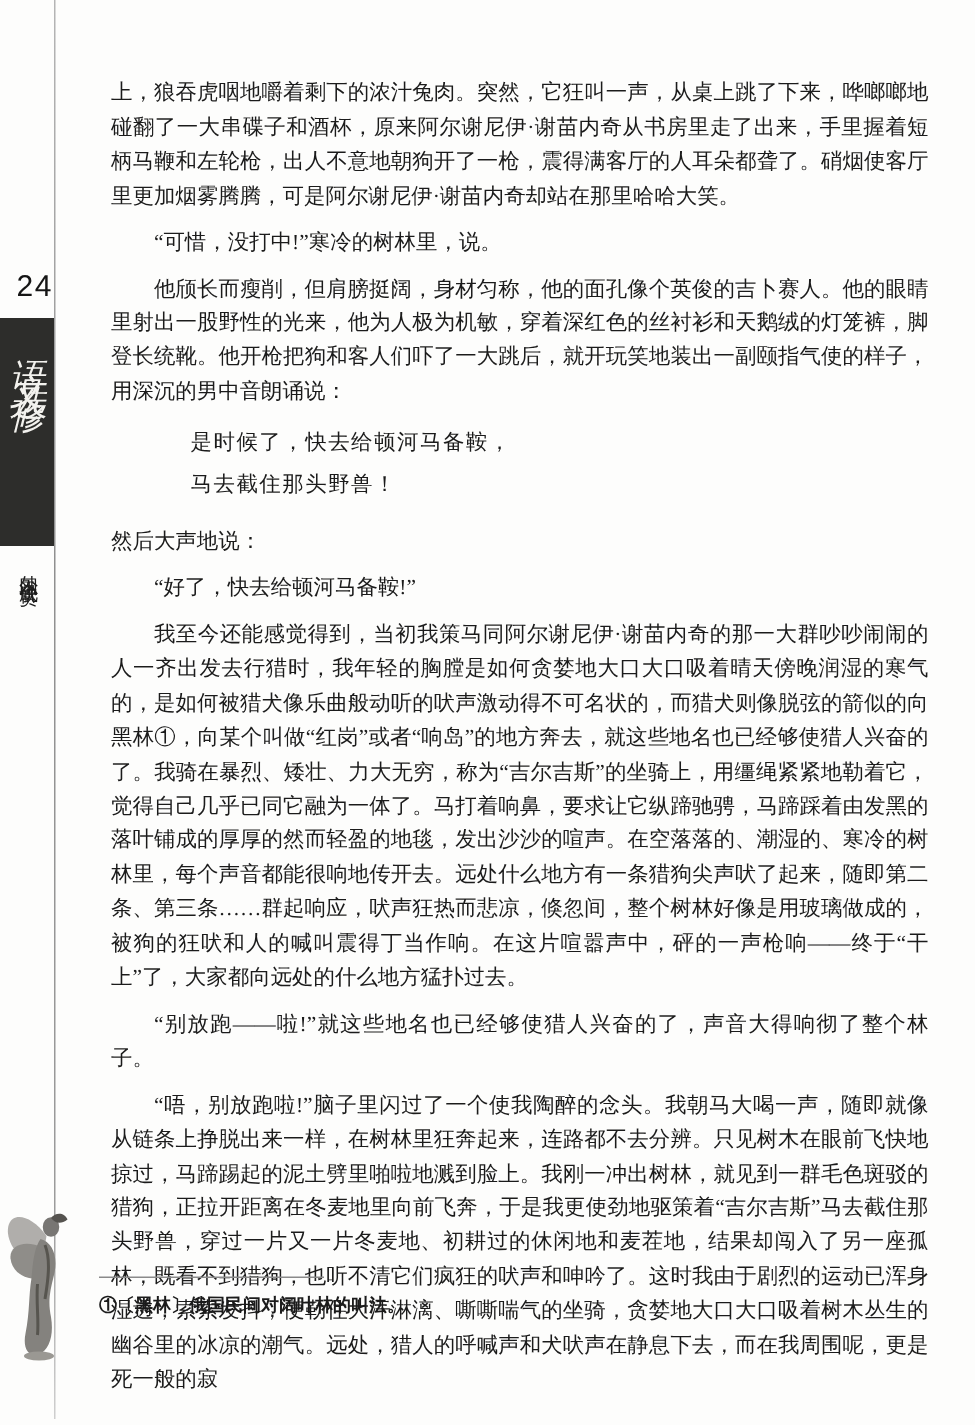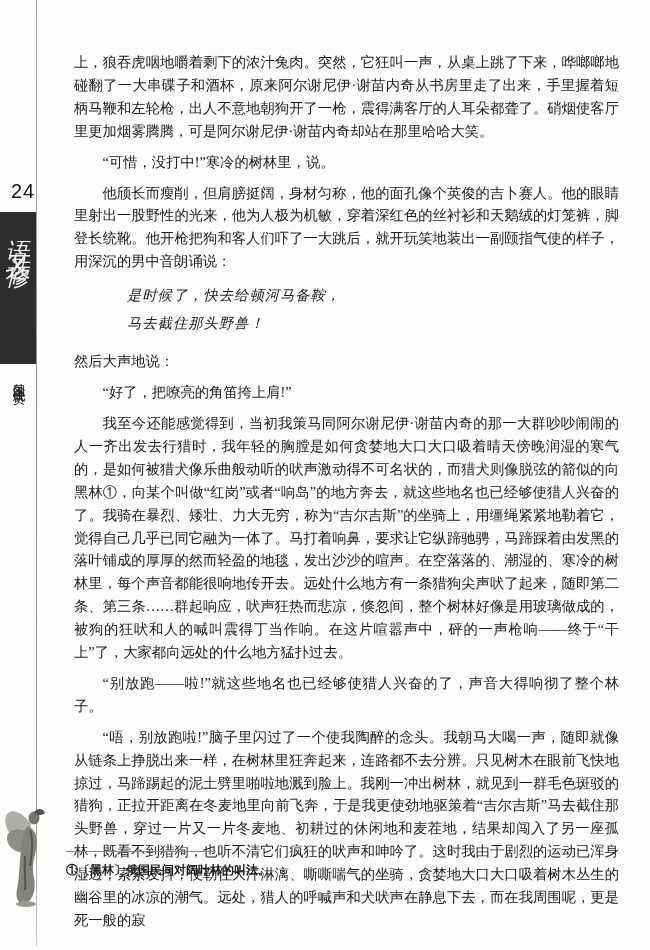--- a/index.html
+++ b/index.html
@@ -50,21 +50,21 @@
   .text-col{
     position:absolute;left:66px;top:43px;width:561px;
     font-size:14.3px;line-height:22.9px;
     text-align:justify;color:#1b1b1b;
   }
   .text-col p{margin:8px;}
   .indent{text-indent:2em;}
   .noindent{text-indent:0;}
   .poem{
     margin:7px 0 13px 61px;
-    line-height:28px;font-style:italic;letter-spacing:1px;
+    line-height:28px;letter-spacing:1px;
   }
   .footnote{
     position:absolute;left:66px;top:851px;width:480px;
   }
   .fn-rule{width:150px;height:1px;background:#8a8a8a;margin-bottom:10px;}
   .fn-text{
     font-size:12px;font-weight:bold;color:#1b1b1b;
     font-family:"Liberation Serif", serif;
   }
 </style>
@@ -97,21 +97,21 @@
 
   <div class="text-col">
     <p class="noindent">上，狼吞虎咽地嚼着剩下的浓汁兔肉。突然，它狂叫一声，从桌上跳了下来，哗啷啷地碰翻了一大串碟子和酒杯，原来阿尔谢尼伊·谢苗内奇从书房里走了出来，手里握着短柄马鞭和左轮枪，出人不意地朝狗开了一枪，震得满客厅的人耳朵都聋了。硝烟使客厅里更加烟雾腾腾，可是阿尔谢尼伊·谢苗内奇却站在那里哈哈大笑。</p>
     <p class="indent">“可惜，没打中!”寒冷的树林里，说。</p>
     <p class="indent">他颀长而瘦削，但肩膀挺阔，身材匀称，他的面孔像个英俊的吉卜赛人。他的眼睛里射出一股野性的光来，他为人极为机敏，穿着深红色的丝衬衫和天鹅绒的灯笼裤，脚登长统靴。他开枪把狗和客人们吓了一大跳后，就开玩笑地装出一副颐指气使的样子，用深沉的男中音朗诵说：</p>
     <div class="poem">
       <div>是时候了，快去给顿河马备鞍，</div>
       <div>马去截住那头野兽！</div>
     </div>
     <p class="noindent">然后大声地说：</p>
-    <p class="indent">“好了，把嘹亮的角笛挎上肩!”</p>
+    <p class="indent">“好了，快去给顿河马备鞍!”</p>
     <p class="indent">我至今还能感觉得到，当初我策马同阿尔谢尼伊·谢苗内奇的那一大群吵吵闹闹的人一齐出发去行猎时，我年轻的胸膛是如何贪婪地大口大口吸着晴天傍晚润湿的寒气的，是如何被猎犬像乐曲般动听的吠声激动得不可名状的，而猎犬则像脱弦的箭似的向黑林①，向某个叫做“红岗”或者“响岛”的地方奔去，就这些地名也已经够使猎人兴奋的了。我骑在暴烈、矮壮、力大无穷，称为“吉尔吉斯”的坐骑上，用缰绳紧紧地勒着它，觉得自己几乎已同它融为一体了。马打着响鼻，要求让它纵蹄驰骋，马蹄踩着由发黑的落叶铺成的厚厚的然而轻盈的地毯，发出沙沙的喧声。在空落落的、潮湿的、寒冷的树林里，每个声音都能很响地传开去。远处什么地方有一条猎狗尖声吠了起来，随即第二条、第三条……群起响应，吠声狂热而悲凉，倏忽间，整个树林好像是用玻璃做成的，被狗的狂吠和人的喊叫震得丁当作响。在这片喧嚣声中，砰的一声枪响——终于“干上”了，大家都向远处的什么地方猛扑过去。</p>
     <p class="indent">“别放跑——啦!”就这些地名也已经够使猎人兴奋的了，声音大得响彻了整个林子。</p>
     <p class="indent">“唔，别放跑啦!”脑子里闪过了一个使我陶醉的念头。我朝马大喝一声，随即就像从链条上挣脱出来一样，在树林里狂奔起来，连路都不去分辨。只见树木在眼前飞快地掠过，马蹄踢起的泥土劈里啪啦地溅到脸上。我刚一冲出树林，就见到一群毛色斑驳的猎狗，正拉开距离在冬麦地里向前飞奔，于是我更使劲地驱策着“吉尔吉斯”马去截住那头野兽，穿过一片又一片冬麦地、初耕过的休闲地和麦茬地，结果却闯入了另一座孤林，既看不到猎狗，也听不清它们疯狂的吠声和呻吟了。这时我由于剧烈的运动已浑身湿透，索索发抖，便勒住大汗淋漓、嘶嘶喘气的坐骑，贪婪地大口大口吸着树木丛生的幽谷里的冰凉的潮气。远处，猎人的呼喊声和犬吠声在静息下去，而在我周围呢，更是死一般的寂</p>
   </div>
 
   <div class="footnote">
     <div class="fn-rule"></div>
     <div class="fn-text">①〔黑林〕俄国民间对阔叶林的叫法。</div>
   </div>
 

